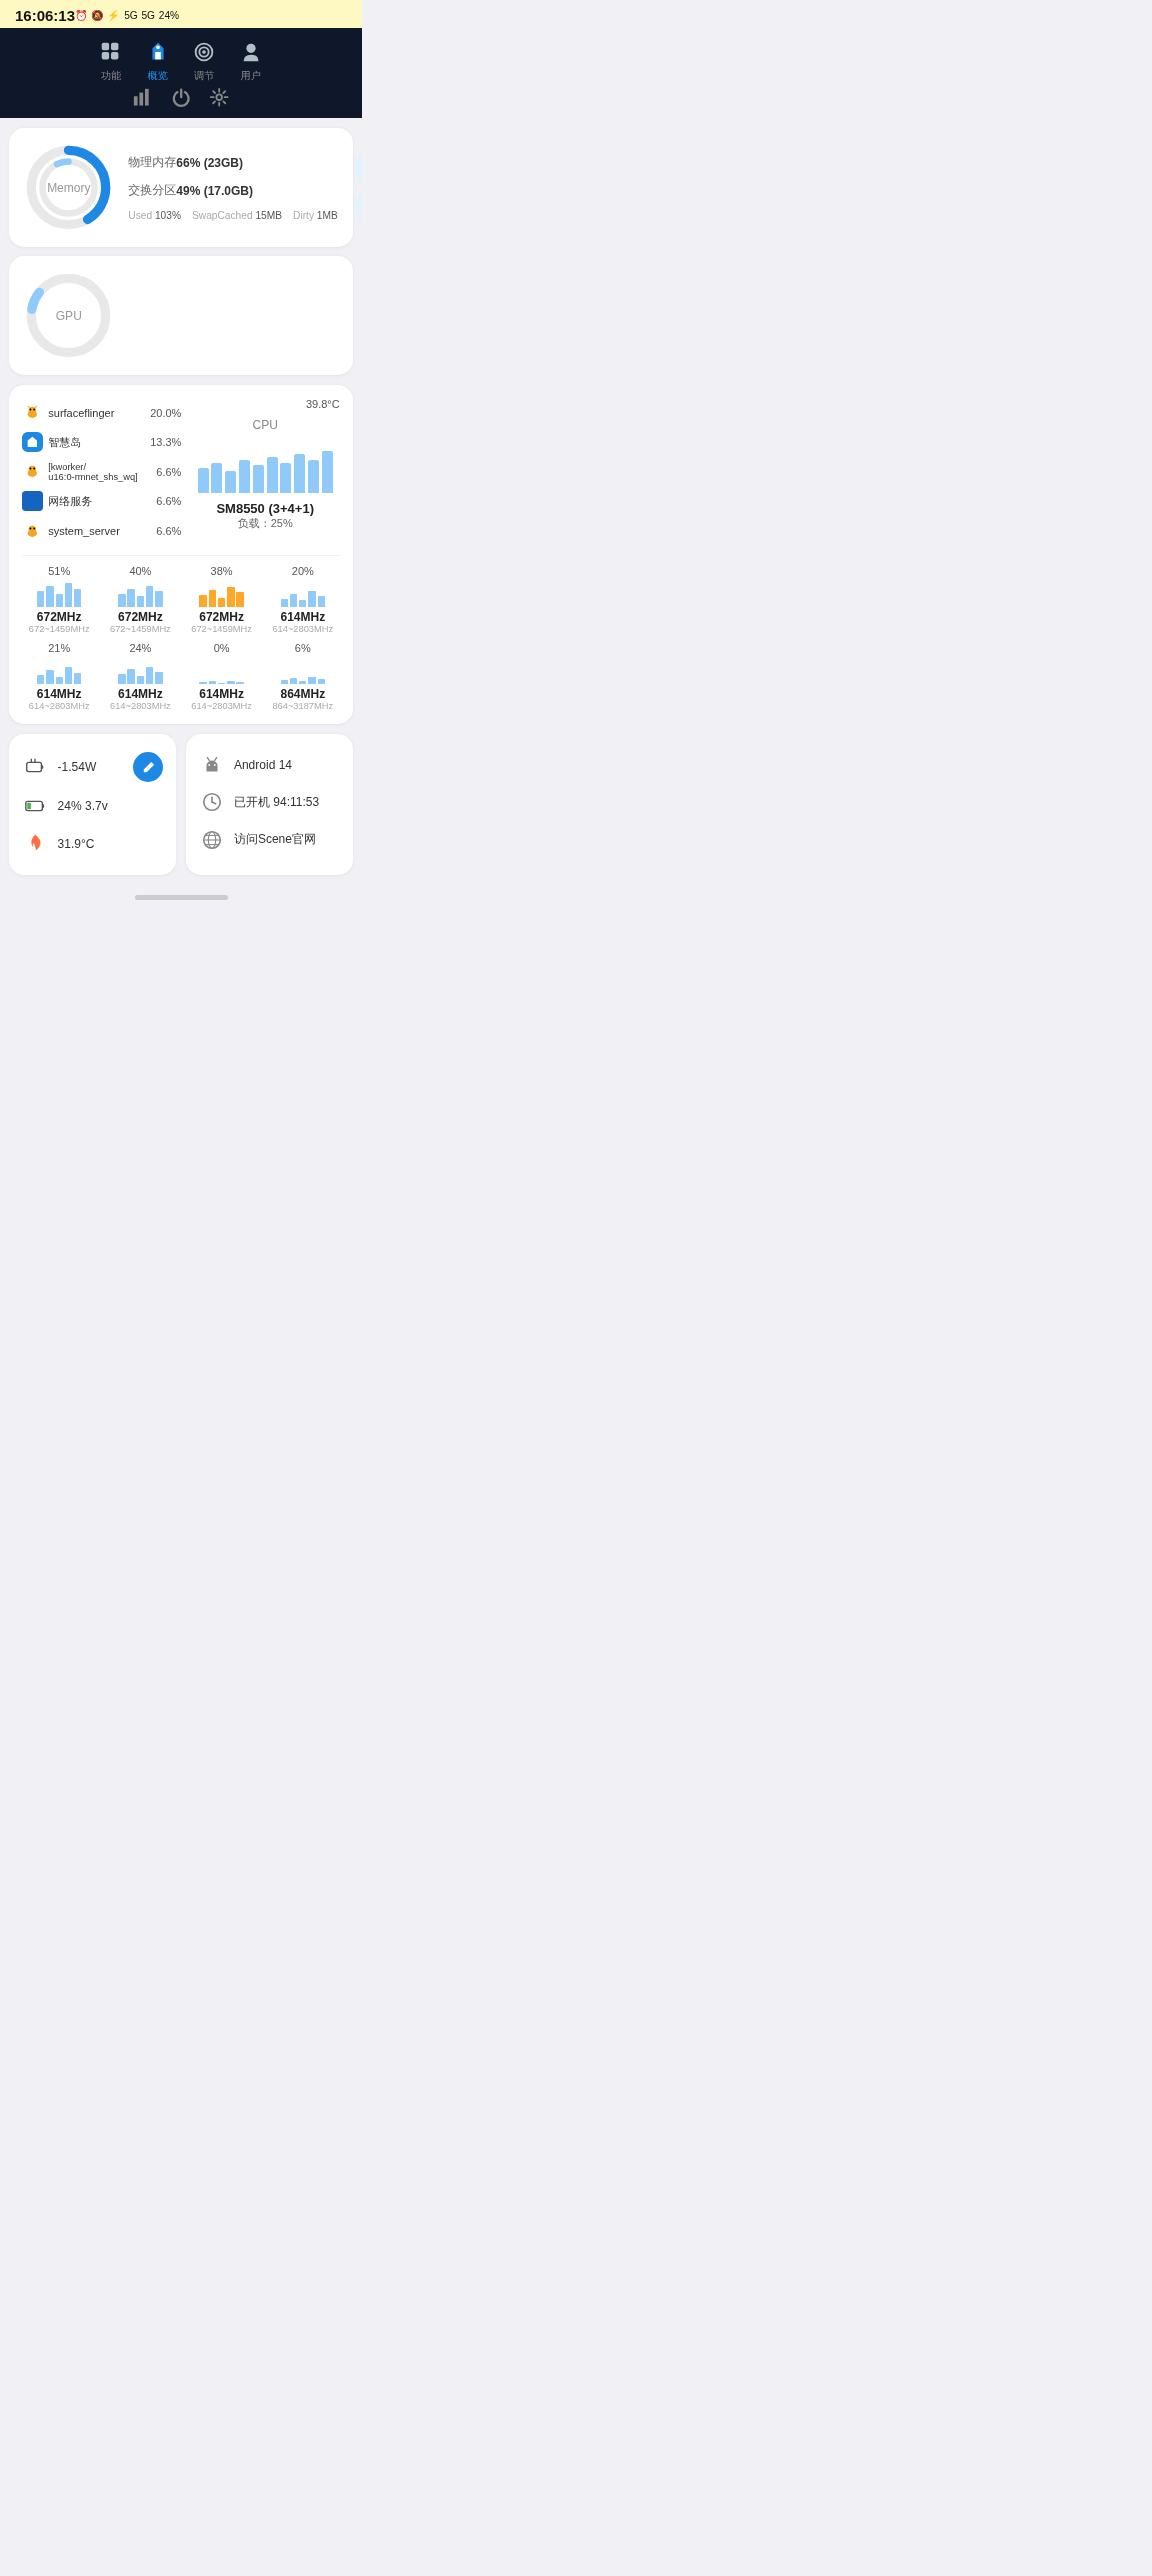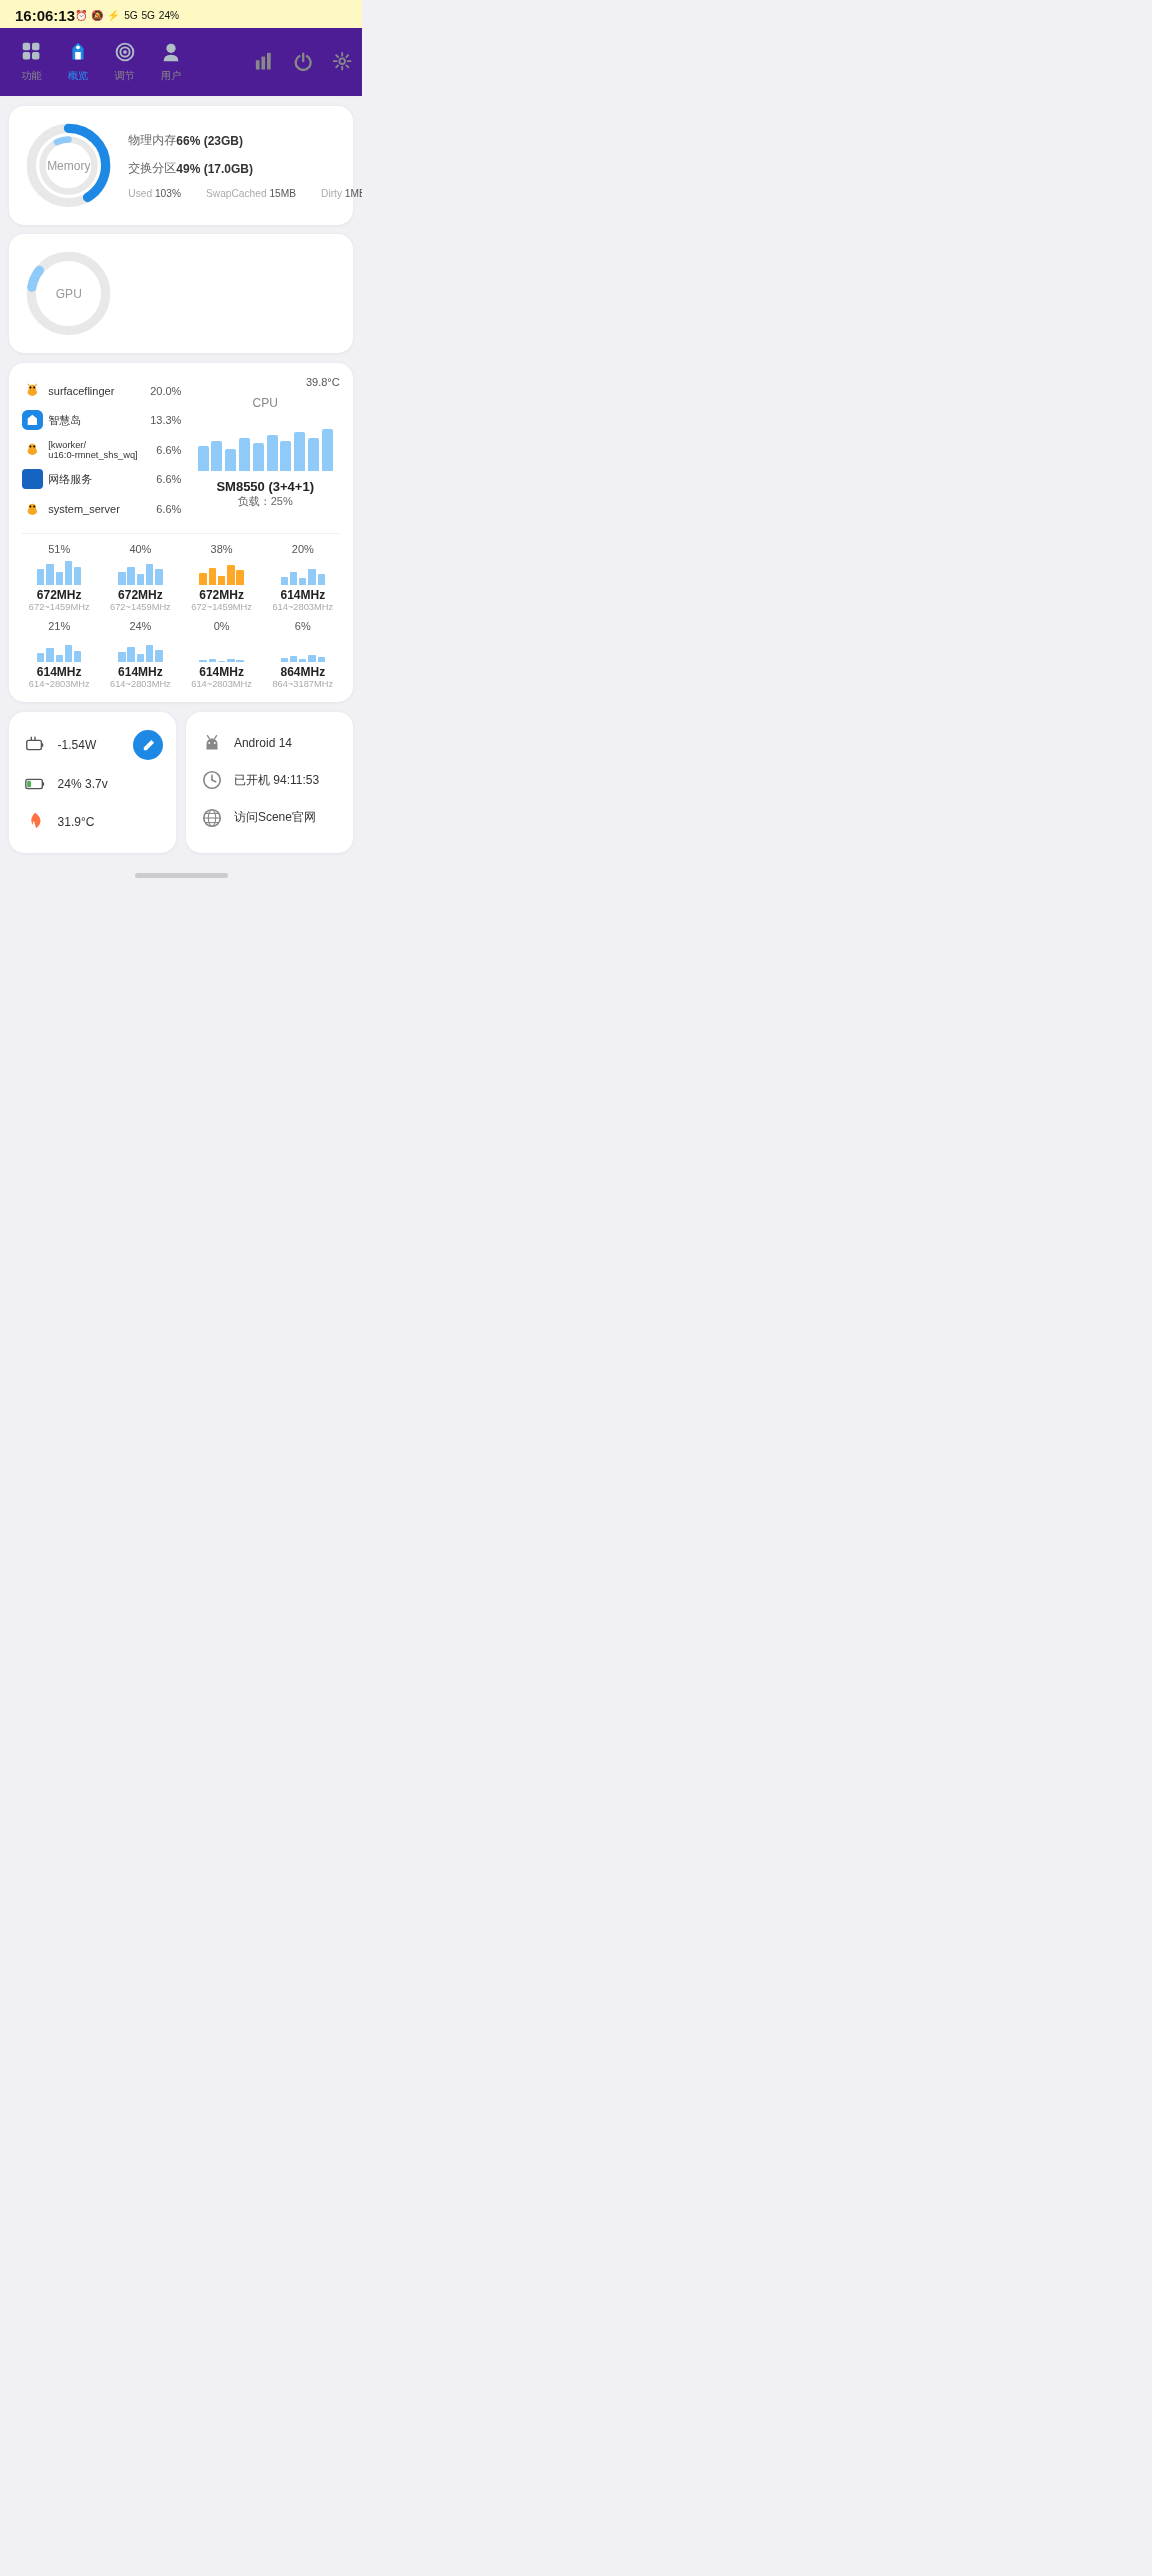--- a/index.html
+++ b/index.html
@@ -33,23 +33,24 @@
       font-size: 11px;
       color: #111;
     }
     .status-icons span { font-size: 10.2px; }
 
     
     .nav-bar {
       display: flex;
       justify-content: space-between;
       align-items: center;
-      background: #4c1d95;
+      background: #0f172a;
       padding: 7.4px 9.3px 9.3px;
       border-bottom: 0.9px solid #eee;
+      flex-direction: column;
     }
     .nav-tabs {
       display: flex;
       gap: 1.9px;
     }
     .nav-tab {
       display: flex;
       flex-direction: column;
       align-items: center;
       padding: 3.7px 9.3px;
@@ -142,21 +143,21 @@
       border-radius: 3.7px;
       overflow: hidden;
     }
     .progress-bar-fill {
       height: 100%;
       border-radius: 3.7px;
       background: linear-gradient(to right, #64b5f6, #1e88e5);
     }
     .mem-stats {
       display: flex;
-      gap: 25px;
+      gap: 11px;
       margin-top: 5.6px;
       font-size: 10.2px;
       color: #888;
     }
     .mem-stats span { white-space: nowrap; }
     .mem-stats .label { color: #aaa; }
     .mem-stats .val { color: #555; font-weight: 500; }
     .mem-actions {
       display: flex;
       flex-direction: column;

